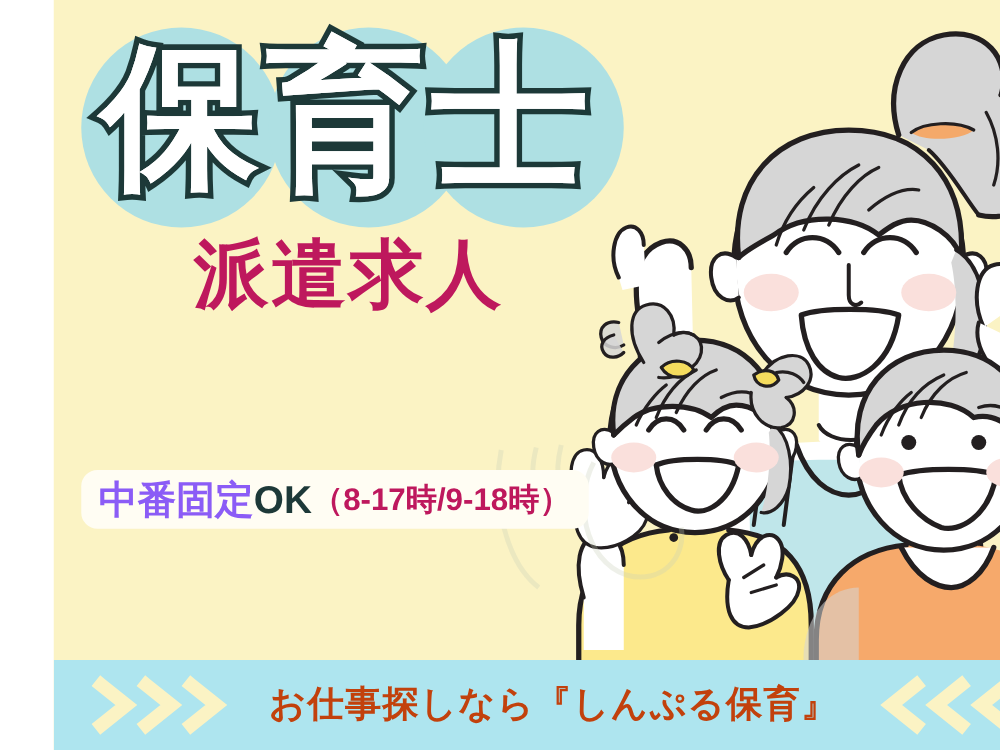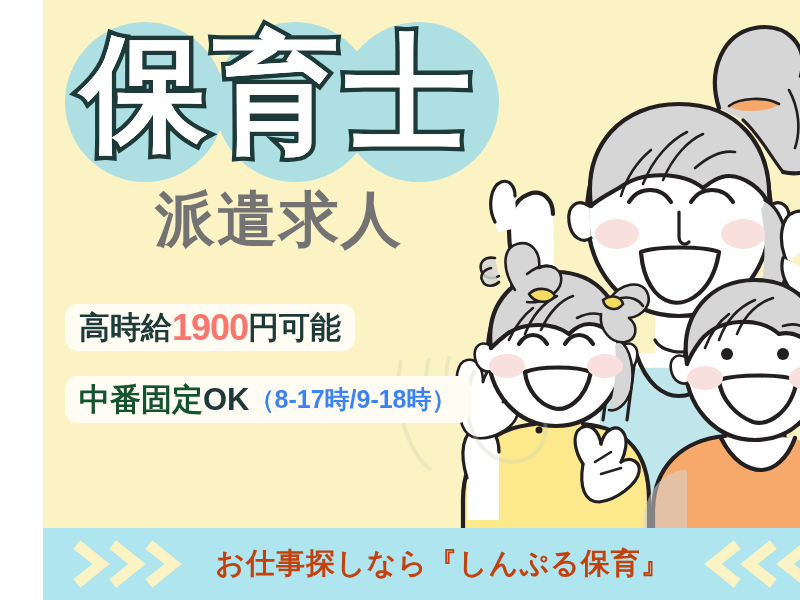--- a/index.html
+++ b/index.html
@@ -37,21 +37,21 @@
   #title-main-fill{
     position:absolute;left:38px;top:31px;
     font-size:126px;line-height:126px;
     font-weight:bold;letter-spacing:6px;
     color:#FFFFFF;white-space:nowrap;
   }
   #title-sub{
     position:absolute;left:112px;top:190px;
     font-size:60px;line-height:60px;
     font-weight:bold;letter-spacing:2px;
-    color:#737373;white-space:nowrap;
+    color:#be185d;white-space:nowrap;
   }
 
   
   .pill{
     position:absolute;left:22px;
     background:#FFFDF3;
     border-radius:13px;
     height:47px;
     display:flex;align-items:center;
     padding:0 14px;
@@ -63,24 +63,24 @@
   #pill3{top:446px;}
   .pill .t{
     font-size:31px;font-weight:bold;color:#1D3938;
     letter-spacing:0px;
   }
   .pill .num{
     font-size:36px;font-weight:bold;color:#F8766C;
     letter-spacing:-1px;
   }
   .pill .hl{
-    font-size:31px;font-weight:bold;color:#14532d;
+    font-size:31px;font-weight:bold;color:#8b5cf6;
   }
   .pill .small{
-    font-size:25px;font-weight:bold;color:#3b82f6;
+    font-size:25px;font-weight:bold;color:#be185d;
   }
 
   
   #bottombar{
     position:absolute;left:0;top:528px;
     width:800px;height:72px;
     background:#AEE5EF;
     display:flex;align-items:center;justify-content:center;
   }
   #bottom-text{
@@ -340,25 +340,20 @@
   </svg>
 
   <div class="circ" id="circ1"></div>
   <div class="circ" id="circ2"></div>
   <div class="circ" id="circ3"></div>
 
   <div id="title-main">保育士</div>
   <div id="title-main-fill">保育士</div>
   <div id="title-sub">派遣求人</div>
 
-  <div class="pill" id="pill1">
-    <span class="t">高時給</span>
-      <span class="num">1900</span>
-      <span class="t">円可能</span>
-  </div>
 
   <div class="pill" id="pill2">
     <span class="hl">中番固定</span>
       <span class="t">OK</span>
       <span class="small">（8-17時/9-18時）</span>
   </div>
 
 
   <div id="bottombar">
     <span id="bottom-text">お仕事探しなら『しんぷる保育』</span>

